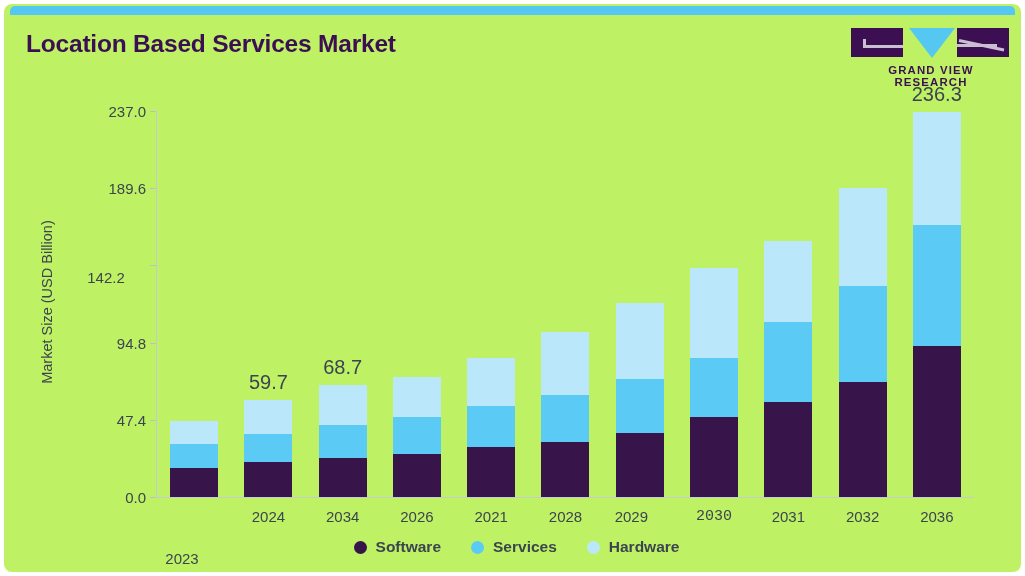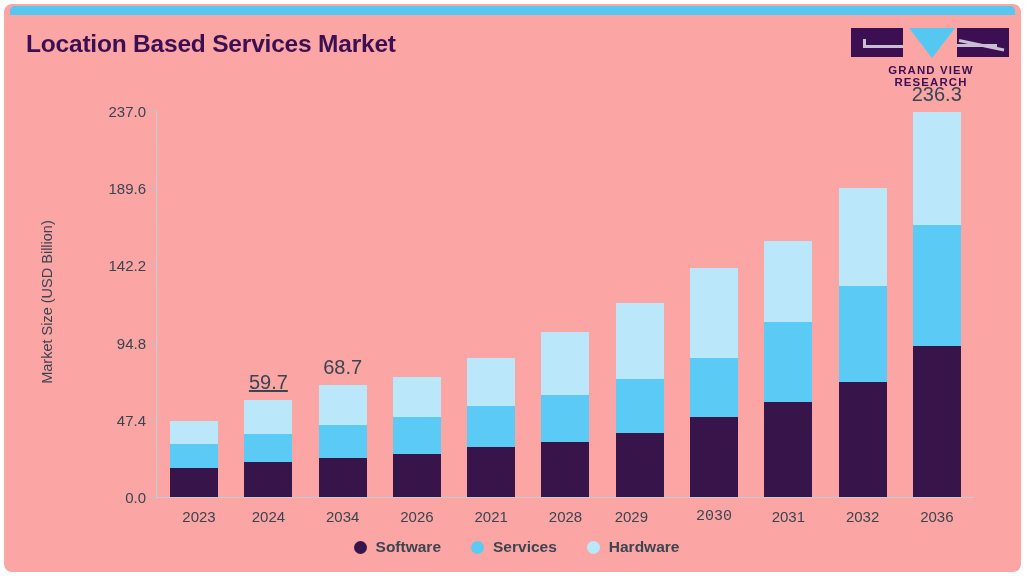--- a/index.html
+++ b/index.html
@@ -4,21 +4,21 @@
 <style>
   * { box-sizing: border-box; margin: 0; padding: 0; }
   html, body {
     width: 1025px; height: 576px;
     background: #ffffff;
     font-family: "Liberation Sans", sans-serif;
   }
   #card {
     position: relative;
     width: 1025px; height: 576px;
-    background: #fca5a5;
+    background: #bef264;
     border: 4px solid #ffffff;
     border-radius: 12px;
     overflow: hidden;
   }
   #topbar {
     position: absolute;
     left: 6px; right: 6px; top: 2px;
     height: 9px;
     background: #54c8f0;
     border-radius: 5px 5px 0 0;
@@ -161,21 +161,21 @@
         <div class="ytickmark" style="top: 493px;"></div>
         <div class="ytickwrap" style="top: 415.8px;">
           <div class="ytick" style="top: 0px;">47.4</div>
         </div>
         <div class="ytickmark" style="top: 415.8px;"></div>
         <div class="ytickwrap" style="top: 338.6px;">
           <div class="ytick" style="top: 0px;">94.8</div>
         </div>
         <div class="ytickmark" style="top: 338.6px;"></div>
         <div class="ytickwrap" style="top: 261.4px;">
-          <div class="ytick" style="top: 0px;">142.2</div>
+          <div class="ytick" style="top: 12px; text-align: center;">142.2</div>
         </div>
         <div class="ytickmark" style="top: 261.4px;"></div>
         <div class="ytickwrap" style="top: 184.2px;">
           <div class="ytick" style="top: 0px;">189.6</div>
         </div>
         <div class="ytickmark" style="top: 184.2px;"></div>
         <div class="ytickwrap" style="top: 107px;">
           <div class="ytick" style="top: 0px;">237.0</div>
         </div>
         <div class="ytickmark" style="top: 107px;"></div>
@@ -184,21 +184,21 @@
     <div id="xaxisline"></div>
     <div id="bars">
         <div class="bar-slot">
           <div class="bar-stack">
             <div class="seg-hardware" style="height: 23.1274px;"></div>
             <div class="seg-services" style="height: 23.9418px;"></div>
             <div class="seg-software" style="height: 28.9907px;"></div>
           </div>
         </div>
         <div class="bar-slot">
-          <div class="bar-total" style="bottom: 103.233px; text-decoration: underline;">59.7</div>
+          <div class="bar-total" style="bottom: 103.233px;">59.7</div>
           <div class="bar-stack">
             <div class="seg-hardware" style="height: 34.3654px;"></div>
             <div class="seg-services" style="height: 28.3392px;"></div>
             <div class="seg-software" style="height: 34.5283px;"></div>
           </div>
         </div>
         <div class="bar-slot">
           <div class="bar-total" style="bottom: 117.891px;">68.7</div>
           <div class="bar-stack">
             <div class="seg-hardware" style="height: 39.903px;"></div>
@@ -258,21 +258,21 @@
         <div class="bar-slot">
           <div class="bar-total" style="bottom: 390.86px;">236.3</div>
           <div class="bar-stack">
             <div class="seg-hardware" style="height: 112.868px;"></div>
             <div class="seg-services" style="height: 120.849px;"></div>
             <div class="seg-software" style="height: 151.143px;"></div>
           </div>
         </div>
       </div>
     <div id="xticks">
-        <div class="xtick" style="left: 195px;">2023</div>
+        <div class="xtick" style="left: 178px; margin-top: 42px;">2023</div>
         <div class="xtick" style="left: 264.409px;">2024</div>
         <div class="xtick" style="left: 338.682px;">2034</div>
         <div class="xtick" style="left: 412.955px;">2026</div>
         <div class="xtick" style="left: 487.227px;">2021</div>
         <div class="xtick" style="left: 561.5px;">2028</div>
         <div class="xtick" style="left: 599px; text-align: right;">2029</div>
         <div class="xtick" style="left: 710.045px; font-family: Liberation Mono, monospace;">2030</div>
         <div class="xtick" style="left: 784.318px;">2031</div>
         <div class="xtick" style="left: 858.591px;">2032</div>
         <div class="xtick" style="left: 932.864px;">2036</div>

